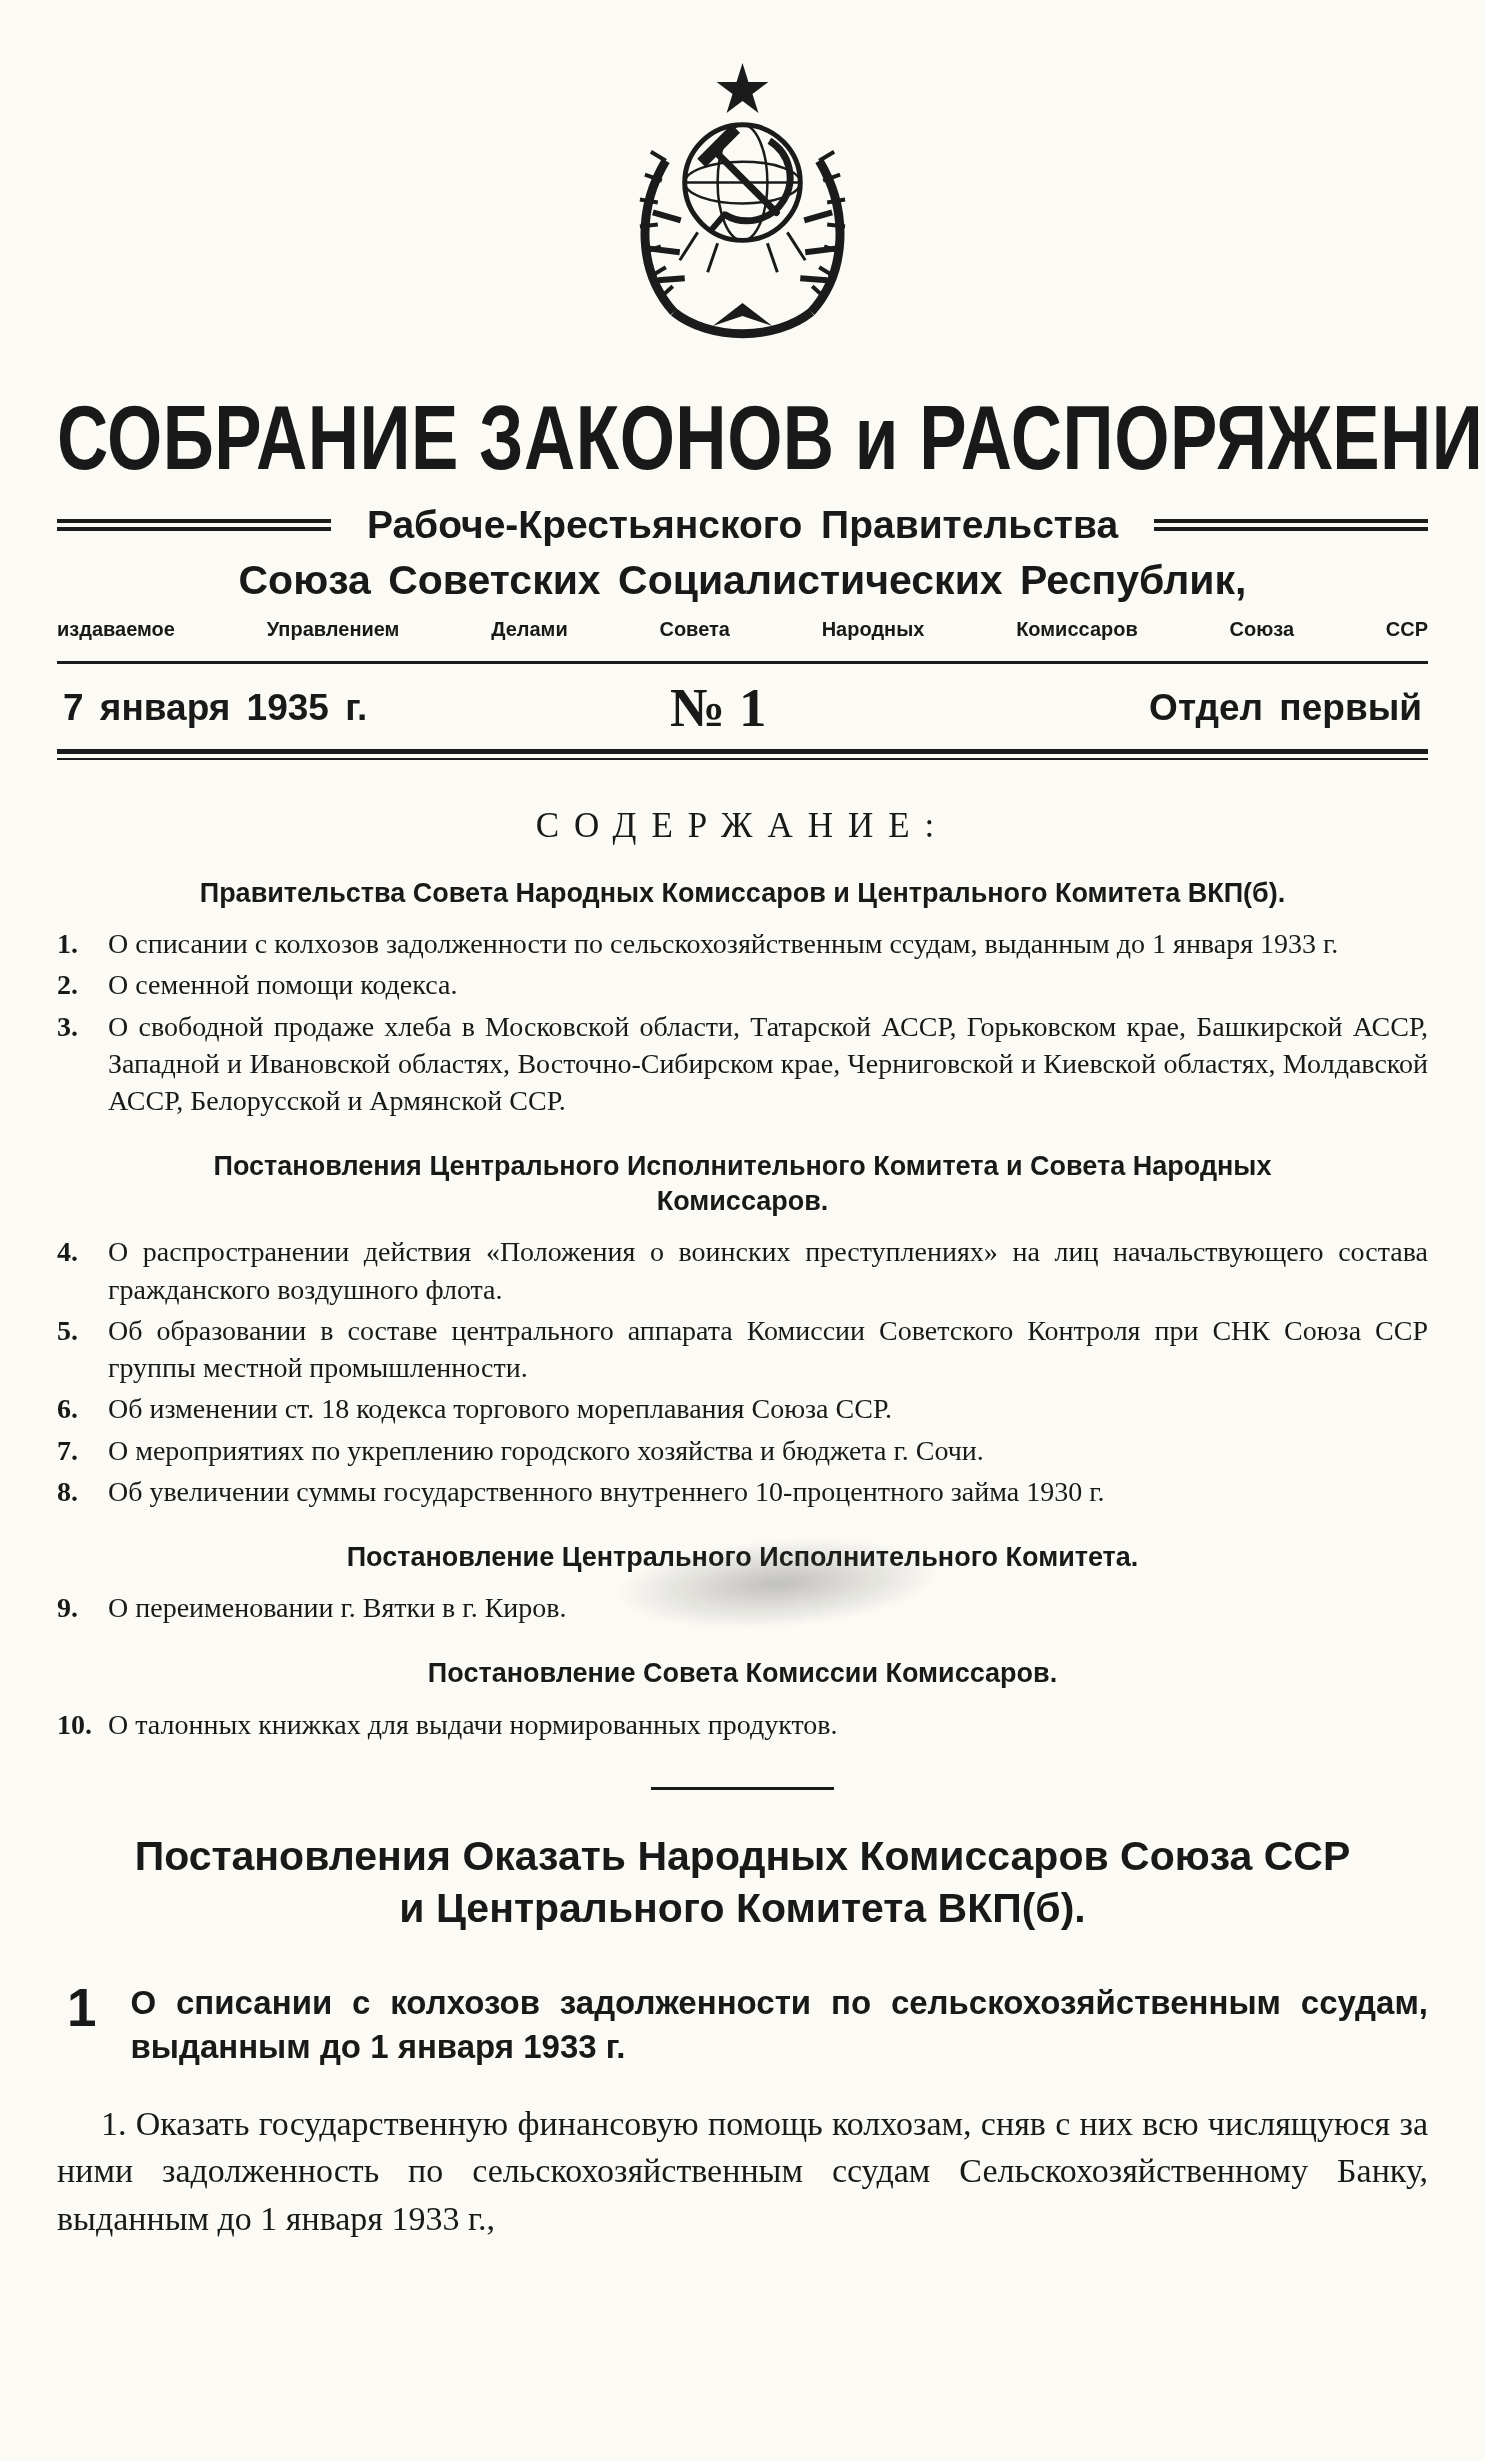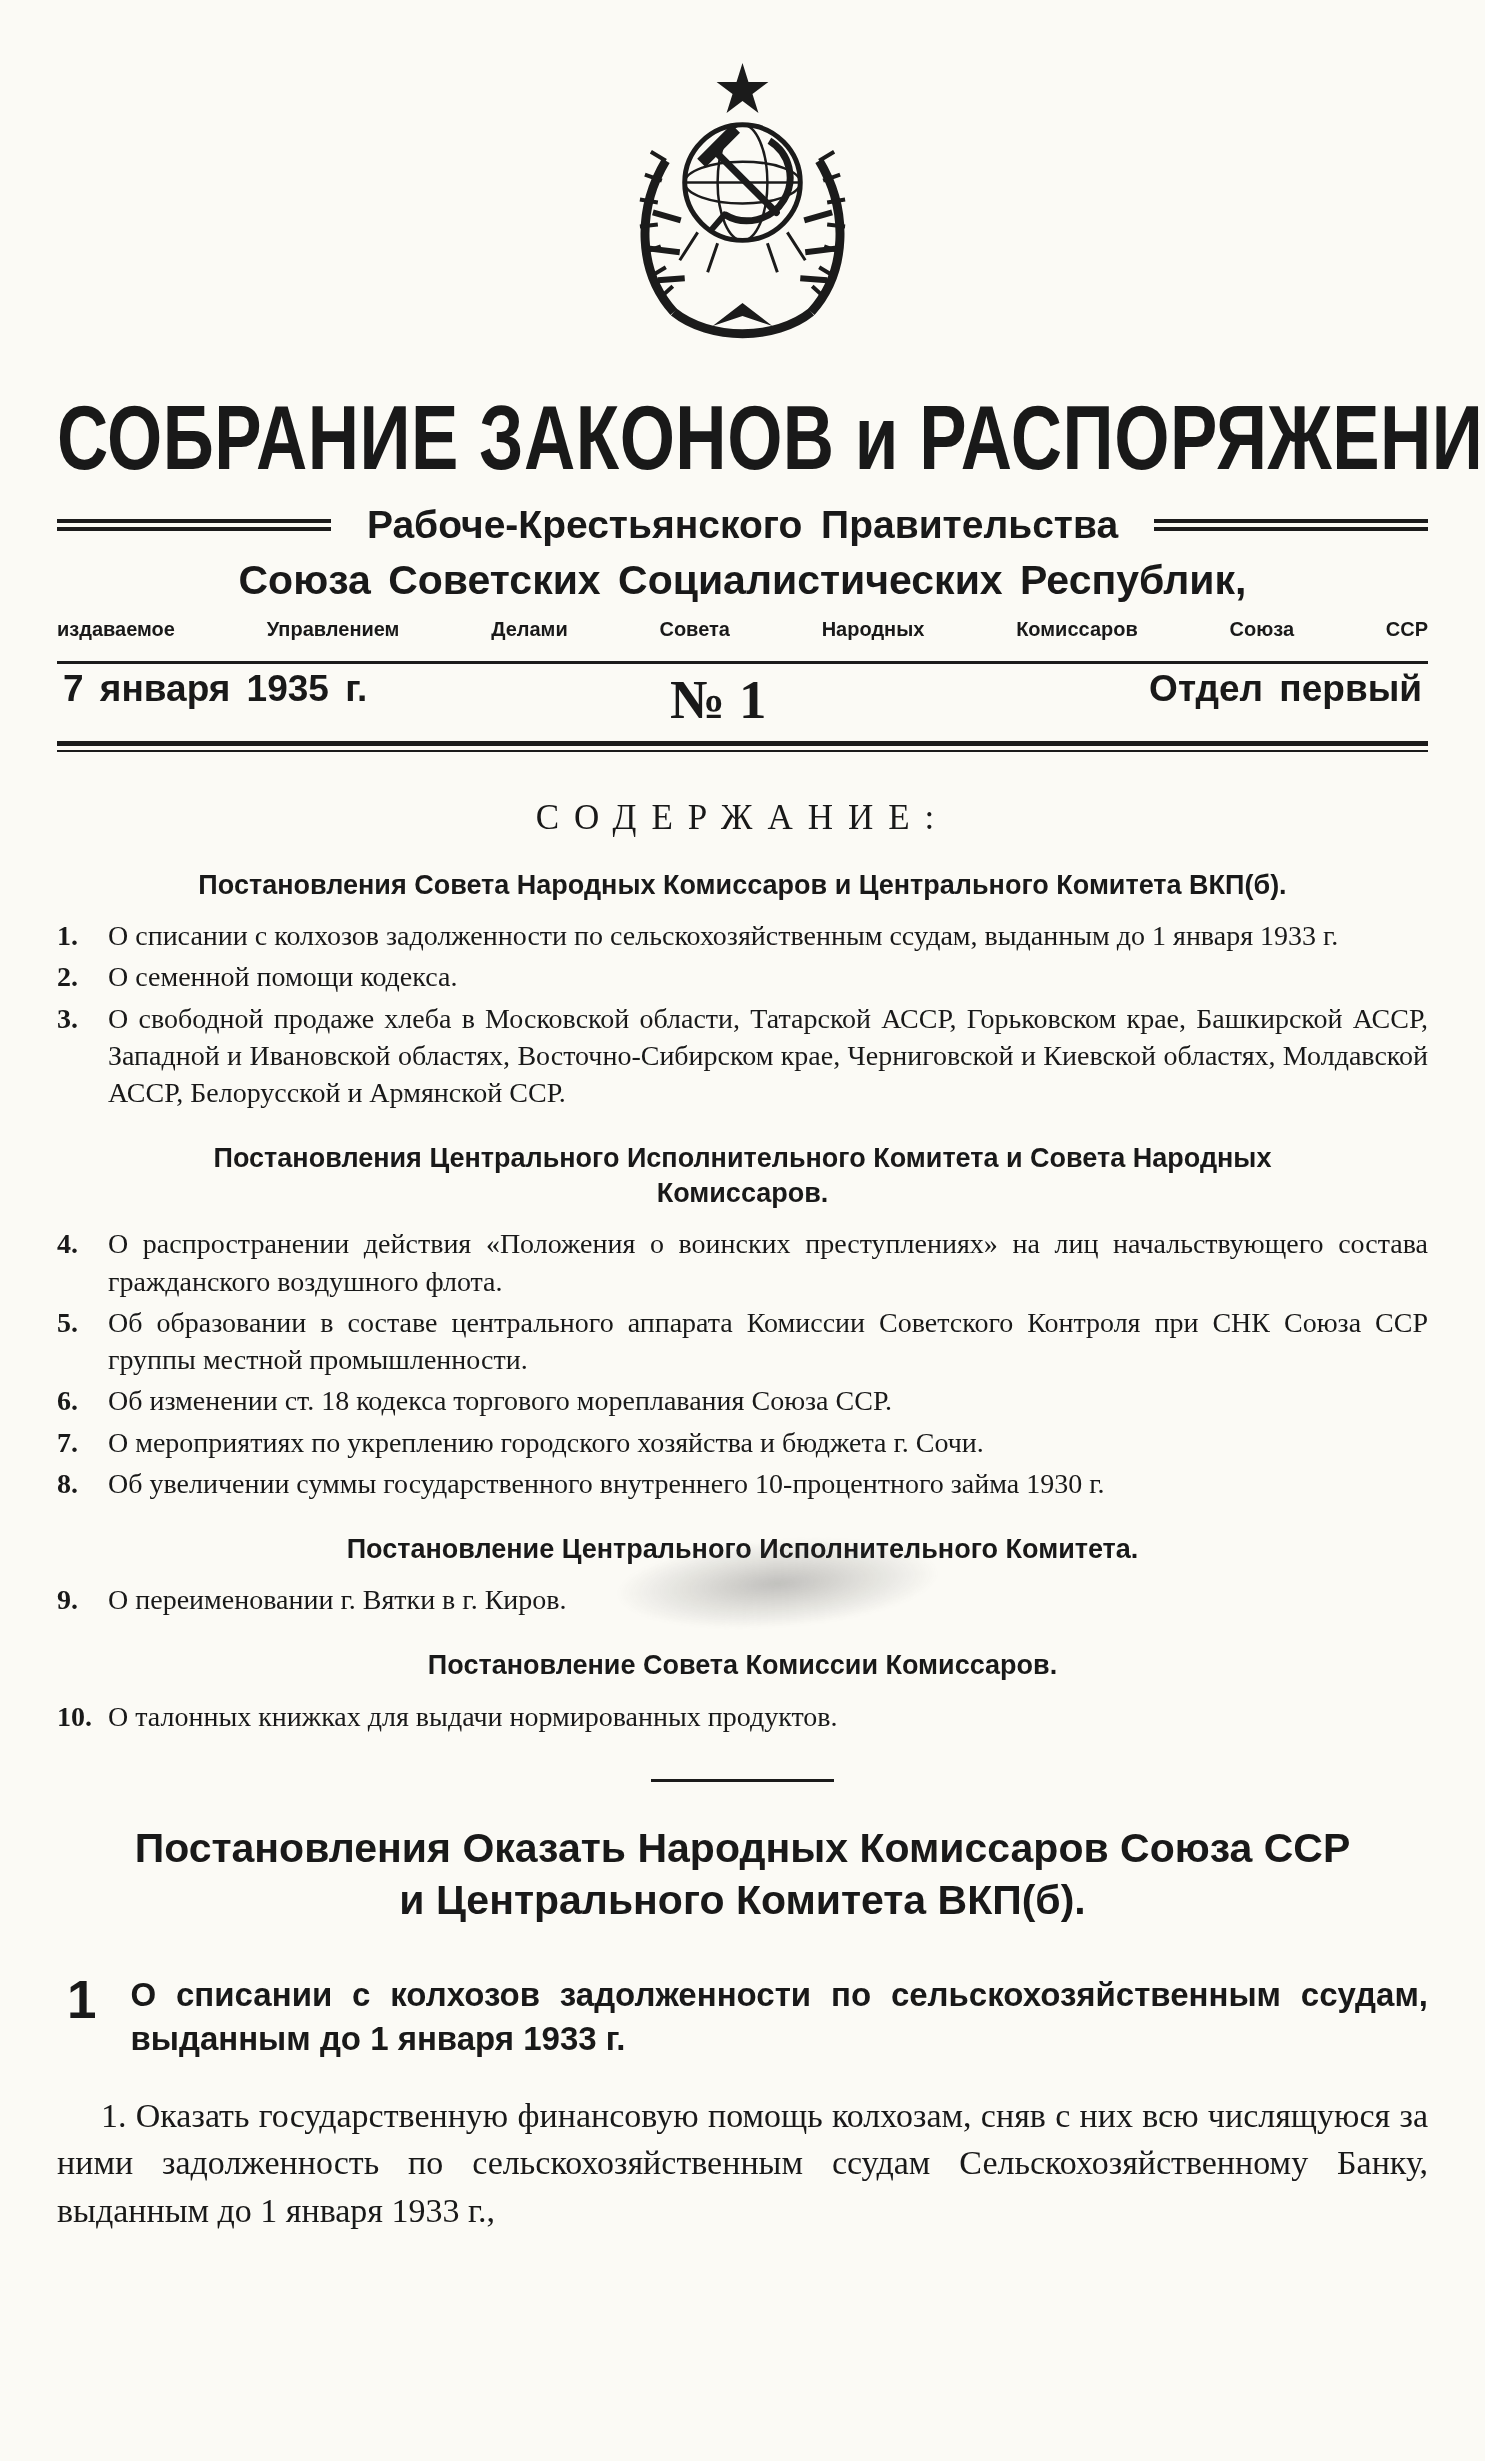--- a/index.html
+++ b/index.html
@@ -54,22 +54,22 @@
     margin-top:10px; word-spacing:6px;
   }
   .sub3 {
     font-family:"Liberation Sans", sans-serif;
     font-weight:bold; font-size:20px;
     margin-top:14px;
     text-align:justify; text-align-last:justify;
   }
   .rule-thin  { height:3px; background:#1b1b1b; margin-top:20px; }
   .date-row {
-    display:flex; align-items:flex-start; justify-content:space-between;
-    padding:4px 6px 10px 6px;
+    display:flex; align-items:center; justify-content:space-between;
+    padding:12px 6px 10px 6px;
   }
   .date-left, .date-right {
     font-family:"Liberation Sans", sans-serif;
     font-weight:bold; font-size:37px; word-spacing:6px;
   }
   .issue-no {
     font-weight:bold; font-size:55px;
     font-family:"Liberation Serif", serif;
     transform:translateX(-40px);
   }
@@ -193,21 +193,21 @@
     <div class="date-left">7 января 1935 г.</div>
     <div class="issue-no">№ 1</div>
     <div class="date-right">Отдел первый</div>
   </div>
 
   <div class="rule-heavy-a"></div>
   <div class="rule-heavy-b"></div>
 
   <div class="toc-heading">СОДЕРЖАНИЕ:</div>
 
-  <div class="toc-group-heading">Постановления Совета Народных Комиссаров и Центрального Комитета ВКП(б).</div>
+  <div class="toc-group-heading">Правительства Совета Народных Комиссаров и Центрального Комитета ВКП(б).</div>
 
   <div class="toc-item">
     <span class="toc-num">1.</span>
     <span class="toc-text">О списании с колхозов задолженности по сельскохозяйственным ссудам, выданным до 1 января 1933 г.</span>
   </div>
   <div class="toc-item">
     <span class="toc-num">2.</span>
     <span class="toc-text">О семенной помощи кодекса.</span>
   </div>
   <div class="toc-item">

